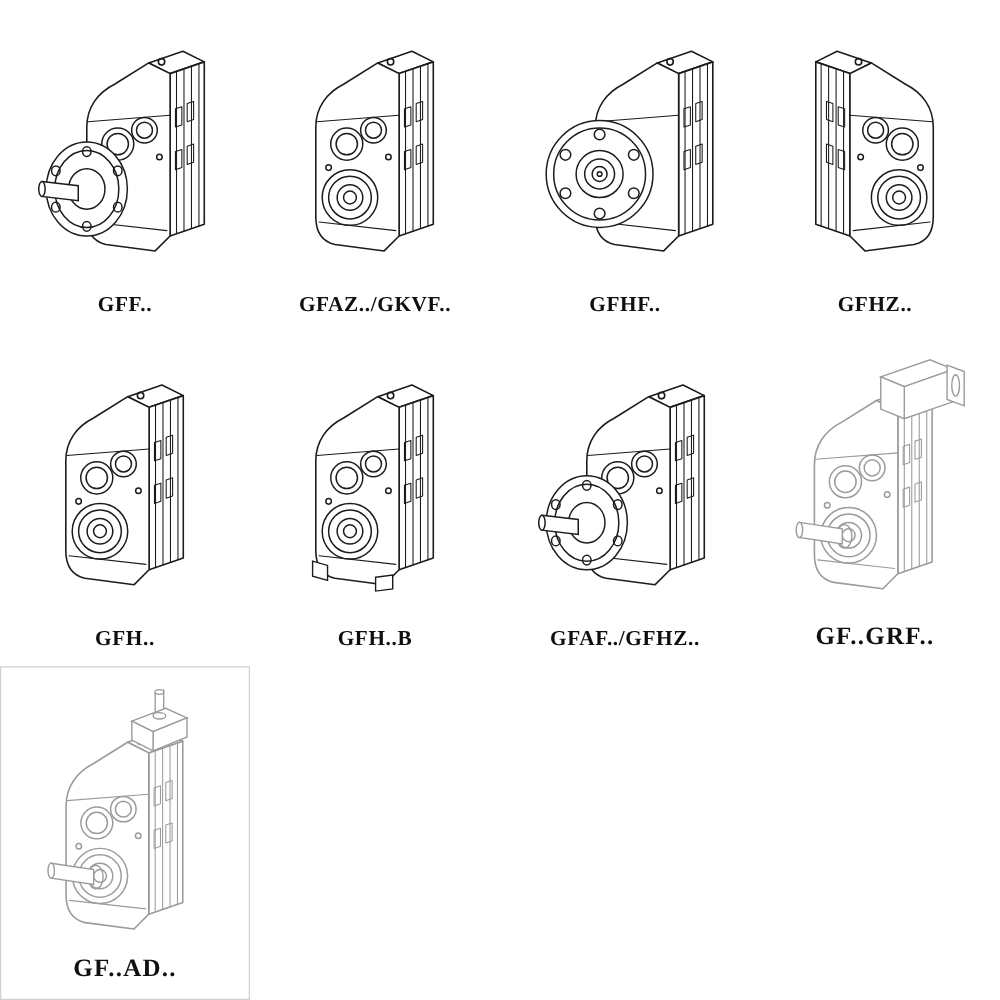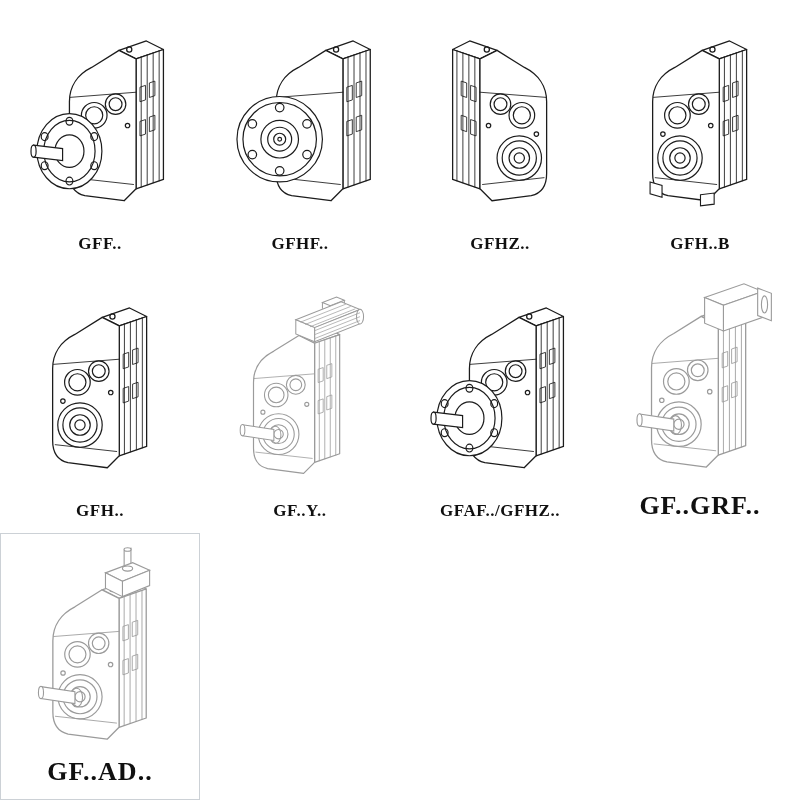--- a/index.html
+++ b/index.html
@@ -24,21 +24,21 @@
     display: flex; align-items: center; justify-content: center;
   }
   .drawing { height: 188px; }
   .drawing.tall { height: 202px; }
   .ink   { color: #1c1c1c; }
   .faint { color: #9b9b9b; }
   .label {
     font-weight: bold; font-size: 17px; letter-spacing: 0.5px;
     color: #101010; white-space: nowrap; line-height: 1.2;
   }
-  .label.big { font-size: 26px; letter-spacing: 1px; text-align: center; }
+  .label.big { font-size: 20px; letter-spacing: 1px; text-align: center; }
   .framed { border: 1px solid #ccd1d6; }
 </style>
 </head>
 <body>
 
 <svg width="0" height="0" style="position:absolute" aria-hidden="true">
   <defs>
     <g id="g-body" fill="#fff" stroke="currentColor" stroke-width="1.5" stroke-linejoin="round" stroke-linecap="round">
       <polygon points="88,32 120,21 140,31 108,42"></polygon>
       <polygon points="108,42 140,31 140,183 108,194"></polygon>
@@ -218,20 +218,28 @@
 
   <figure class="cell">
     <div class="art">
       <svg class="drawing ink" viewBox="0 0 175 220">
         <use href="#g-flange"></use>
       </svg>
     </div>
     <figcaption class="label">GFF..</figcaption>
   </figure>
 
+  <figure class="cell">
+    <div class="art">
+      <svg class="drawing ink" viewBox="0 0 170 220">
+        <use href="#g-hollow"></use>
+      </svg>
+    </div>
+    <figcaption class="label">GFAZ../GKVF..</figcaption>
+  </figure>
 
   <figure class="cell">
     <div class="art">
       <svg class="drawing ink" viewBox="0 0 175 220">
         <use href="#g-flangefront"></use>
       </svg>
     </div>
     <figcaption class="label">GFHF..</figcaption>
   </figure>
 
@@ -240,44 +248,36 @@
       <svg class="drawing ink" viewBox="0 0 170 220">
         <use href="#g-hollow" transform="translate(170,0) scale(-1,1)"></use>
       </svg>
     </div>
     <figcaption class="label">GFHZ..</figcaption>
   </figure>
 
   <figure class="cell">
     <div class="art">
       <svg class="drawing ink" viewBox="0 0 170 220">
+        <use href="#g-hollow"></use>
+      </svg>
+    </div>
+    <figcaption class="label">GFH..</figcaption>
+  </figure>
+
+  <figure class="cell">
+    <div class="art">
+      <svg class="drawing ink" viewBox="0 0 170 220">
         <use href="#g-hollow-base"></use>
       </svg>
     </div>
     <figcaption class="label">GFH..B</figcaption>
   </figure>
 
-  <figure class="cell">
-    <div class="art">
-      <svg class="drawing ink" viewBox="0 0 170 220">
-        <use href="#g-hollow"></use>
-      </svg>
-    </div>
-    <figcaption class="label">GFH..</figcaption>
-  </figure>
-
-
-  <figure class="cell">
-    <div class="art">
-      <svg class="drawing faint" viewBox="0 0 180 240">
-        <use href="#g-motor"></use>
-      </svg>
-    </div>
-    <figcaption class="label">GF..Y..</figcaption>
-  </figure>
+
 
   <figure class="cell">
     <div class="art">
       <svg class="drawing ink" viewBox="0 0 175 220">
         <use href="#g-flange"></use>
       </svg>
     </div>
     <figcaption class="label">GFAF../GFHZ..</figcaption>
   </figure>
 

